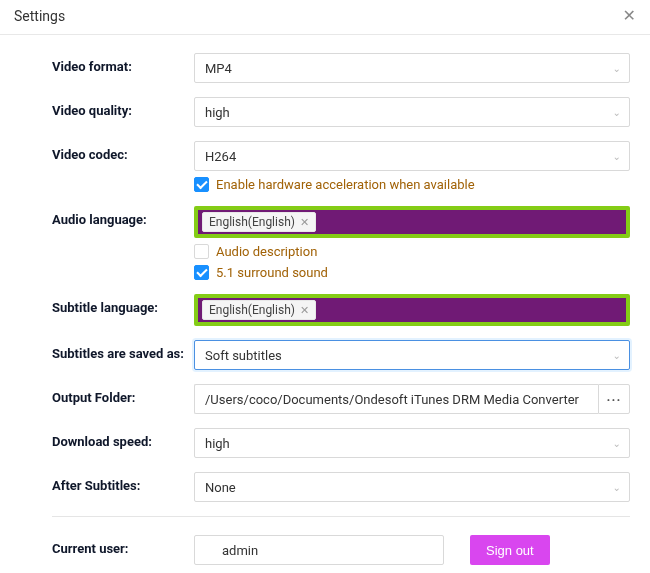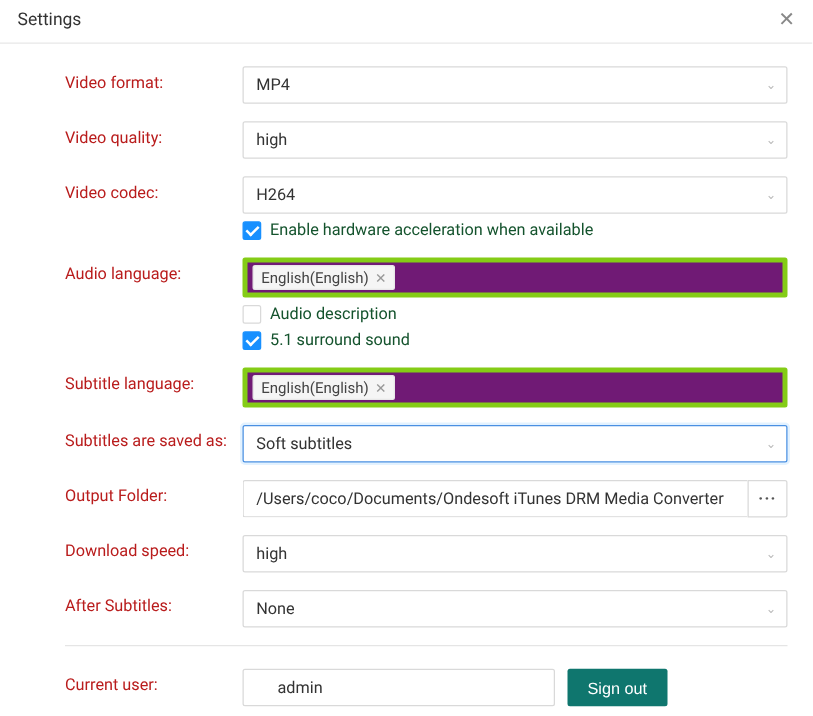--- a/index.html
+++ b/index.html
@@ -34,22 +34,22 @@
       padding: 18px 20px 0 52px;
     }
     .row {
       display: flex;
       align-items: flex-start;
       margin-bottom: 14px;
     }
     .label {
       width: 142px;
       padding-top: 6px;
-      font-weight: 400;
-      color: #b91c1c;
+      font-weight: 700;
+      color: #0f172a;
       flex-shrink: 0;
     }
     .field {
       flex: 1;
     }
     .select {
       width: 100%;
       height: 30px;
       border: 1px solid #d9d9d9;
       border-radius: 2px;
@@ -100,21 +100,21 @@
       color: #999;
       cursor: pointer;
       font-size: 11px;
     }
     .check-row {
       display: flex;
       align-items: center;
       gap: 7px;
       margin-top: 6px;
       font-size: 13px;
-      color: #14532d;
+      color: #a16207;
     }
     .checkbox {
       width: 15px;
       height: 15px;
       border: 1px solid #d9d9d9;
       border-radius: 2px;
       display: inline-flex;
       align-items: center;
       justify-content: center;
       cursor: pointer;
@@ -174,25 +174,25 @@
       border: 1px solid #d9d9d9;
       border-radius: 2px;
       padding: 0 27px;
       display: flex;
       align-items: center;
       color: #333;
     }
     .btn-primary {
       height: 30px;
       padding: 0 16px;
-      background: #0f766e;
+      background: #d946ef;
       color: #fff;
       border: none;
       border-radius: 2px;
-      margin-left: 10px;
+      margin-left: 26px;
       cursor: pointer;
       font-size: 13px;
     }
     .inline-flex {
       display: flex;
       align-items: center;
     }
   </style>
 </head>
 <body>

